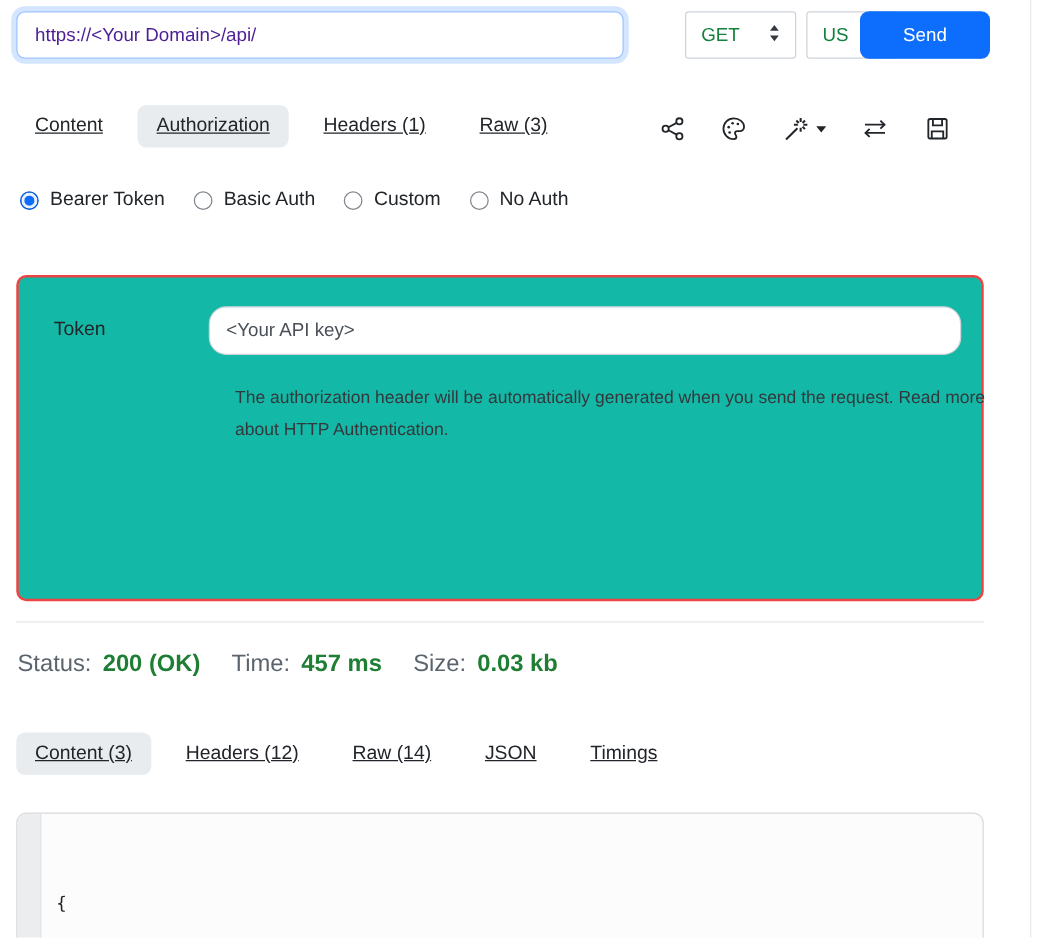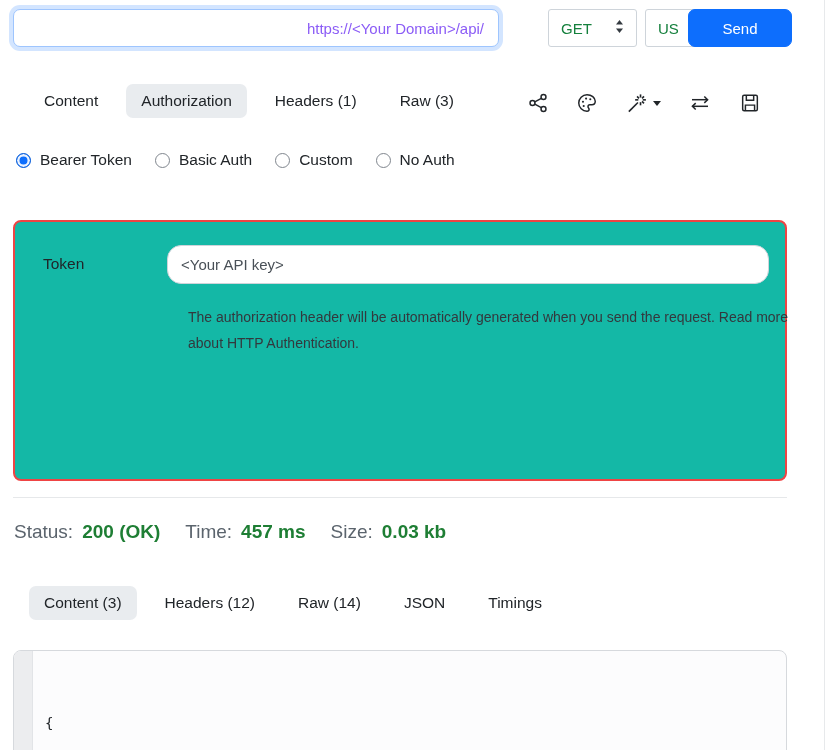--- a/index.html
+++ b/index.html
@@ -9,40 +9,40 @@
     background:#ffffff; color:#212529;
     font-family:"Liberation Sans","DejaVu Sans",sans-serif;
   }
   .abs { position:absolute; }
 
   
   .url-input {
     left:13px; top:9px; width:486px; height:38px;
     border:1px solid #9ec5fe; border-radius:7px;
     box-shadow:0 0 0 4px rgba(13,110,253,.18);
-    padding:0 14px; font-size:15px; color:#8b5cf6;
+    padding:0 14px; font-size:15px; color:#4c1d95;
     font-family:"Liberation Sans","DejaVu Sans",sans-serif;
-    outline:none; background:#fff;text-align:right;
+    outline:none; background:#fff;
   }
   .select-box {
     height:38px; border:1px solid #ced4da; border-radius:3px; background:#fff;
     display:flex; align-items:center; justify-content:space-between;
     padding:0 12px; font-size:15px; color:#15803d; cursor:pointer;margin-left:40px;
   }
   .select-method { left:508px; top:9px; width:89px; }
   .select-region { left:605px; top:9px; width:73px;text-align:right; }
   .send-btn {
     left:688px; top:9px; width:104px; height:38px;
     background:#0d6efd; border:1px solid #0d6efd; border-radius:7px;
     color:#fff; font-size:15px; display:flex; align-items:center; justify-content:center;
     cursor:pointer; font-family:inherit;
   }
 
   
-  .tabs-row { display:flex; align-items:flex-end; gap:13px; left:29px; }
+  .tabs-row { display:flex; align-items:flex-end; gap:13px; left:13px;text-decoration:underline; }
   .req-tabs { top:84px; }
   .resp-tabs { top:586px; }
   .tab {
     padding:8px 15px; font-size:15.5px; color:#212529; border-radius:7px;
     white-space:nowrap; cursor:pointer;
   }
   .tab.active { background:#e9ecef; }
 
   
   .toolbar { left:527px; top:84px; height:38px; display:flex; align-items:center; gap:27px; }

